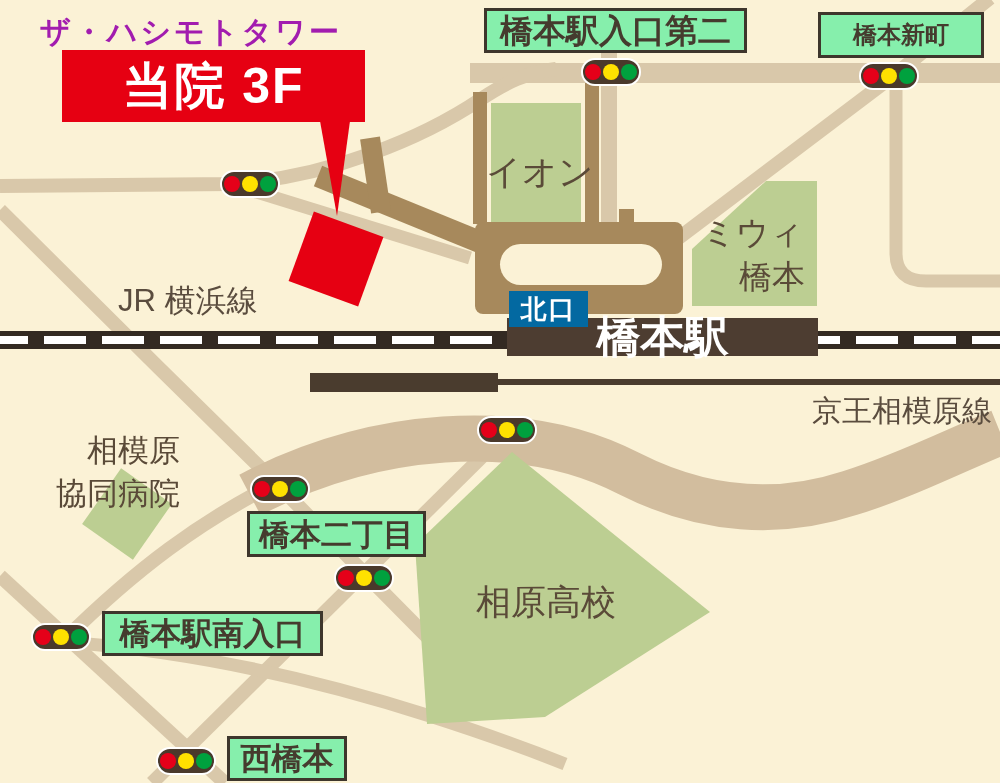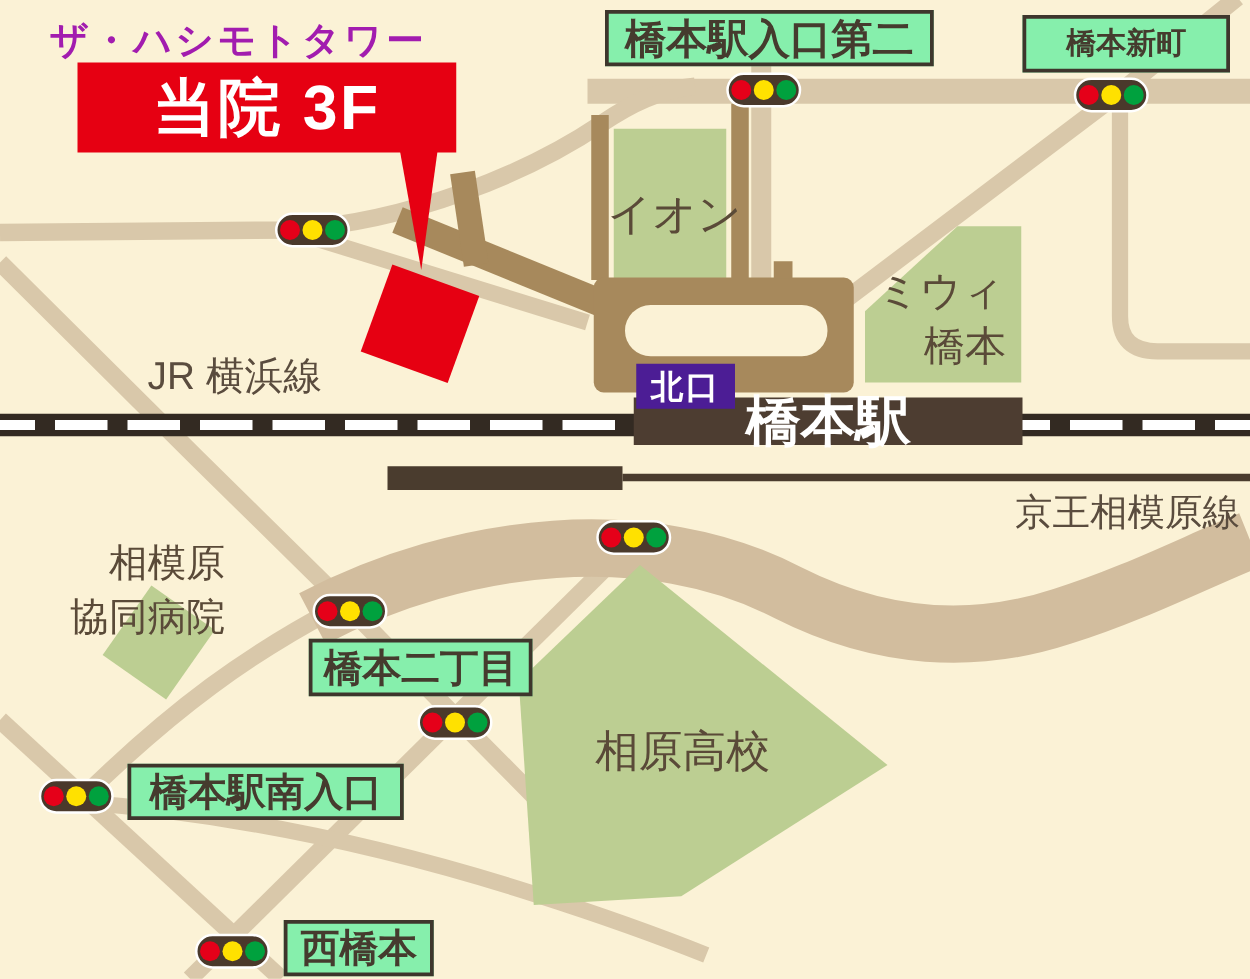--- a/index.html
+++ b/index.html
@@ -45,21 +45,21 @@
   #bld-east{left:585px;top:83px;width:14px;height:141px;z-index:12;}
   #bld-main{left:475px;top:222px;width:208px;height:92px;border-radius:8px;z-index:12;}
   #bld-notch{left:619px;top:209px;width:15px;height:14px;z-index:12;}
   #rotary{left:500px;top:244px;width:162px;height:41px;background:#FBF2D6;border-radius:21px;z-index:13;}
   #station-bar{
     left:507px;top:318px;width:311px;height:38px;background:#4D3D31;z-index:14;
     display:flex;align-items:center;justify-content:center;
     color:#FFFFFF;font-weight:bold;font-size:44px;white-space:nowrap;text-align:center;
   }
   #north-exit{
-    left:509px;top:291px;width:79px;height:36px;background:#4c1d95;z-index:15;
+    left:509px;top:291px;width:79px;height:36px;background:#0369a1;z-index:15;
     display:flex;align-items:center;justify-content:center;
     color:#FFFFFF;font-weight:bold;font-size:26px;letter-spacing:2px;
   }
 
   
   #tower-name{
     left:40px;top:12px;width:345px;z-index:45;
     color:#a21caf;font-weight:bold;font-size:30px;letter-spacing:3px;white-space:nowrap;
   }
   #clinic-box{

